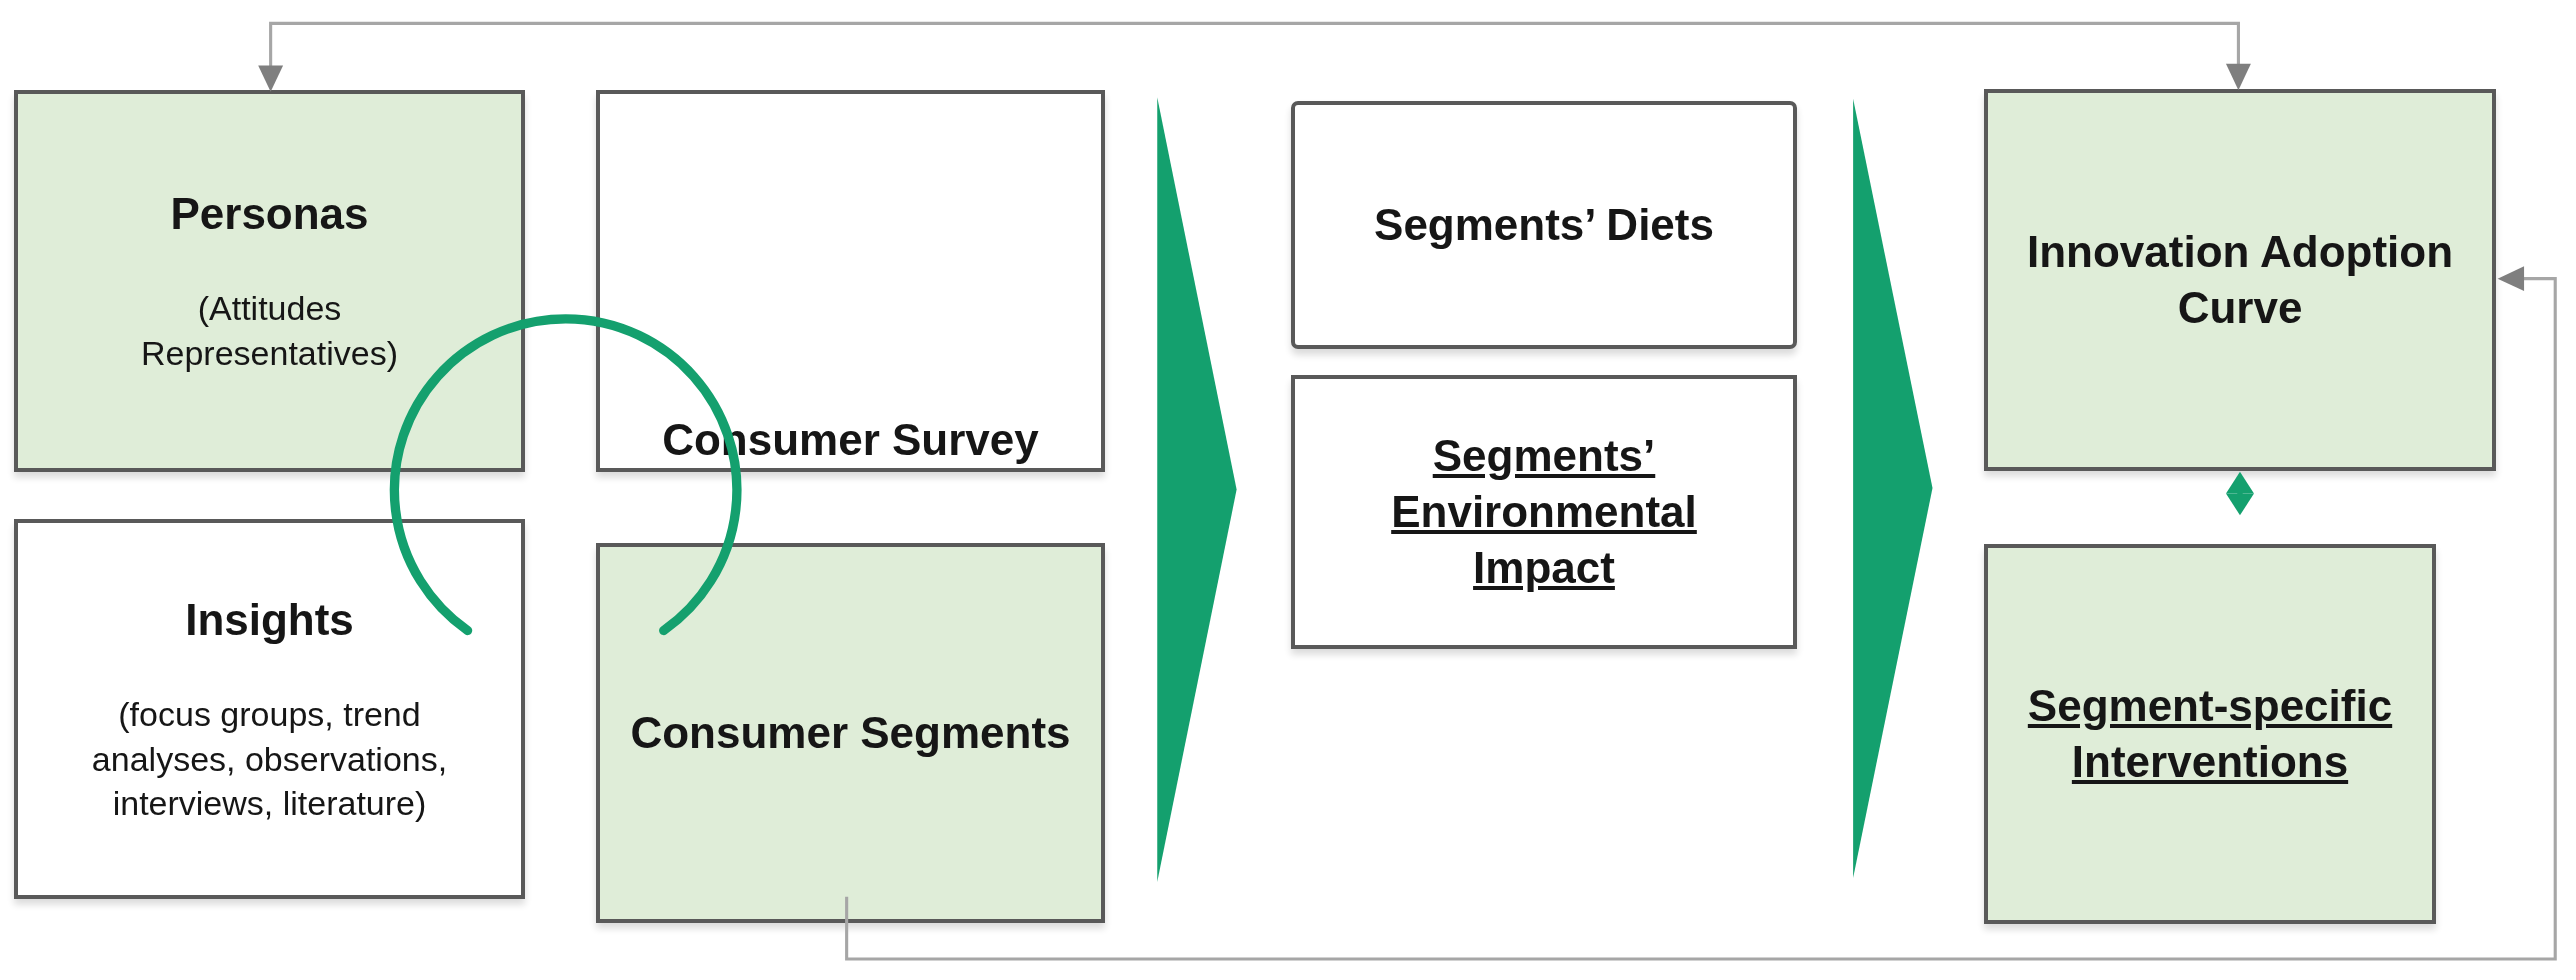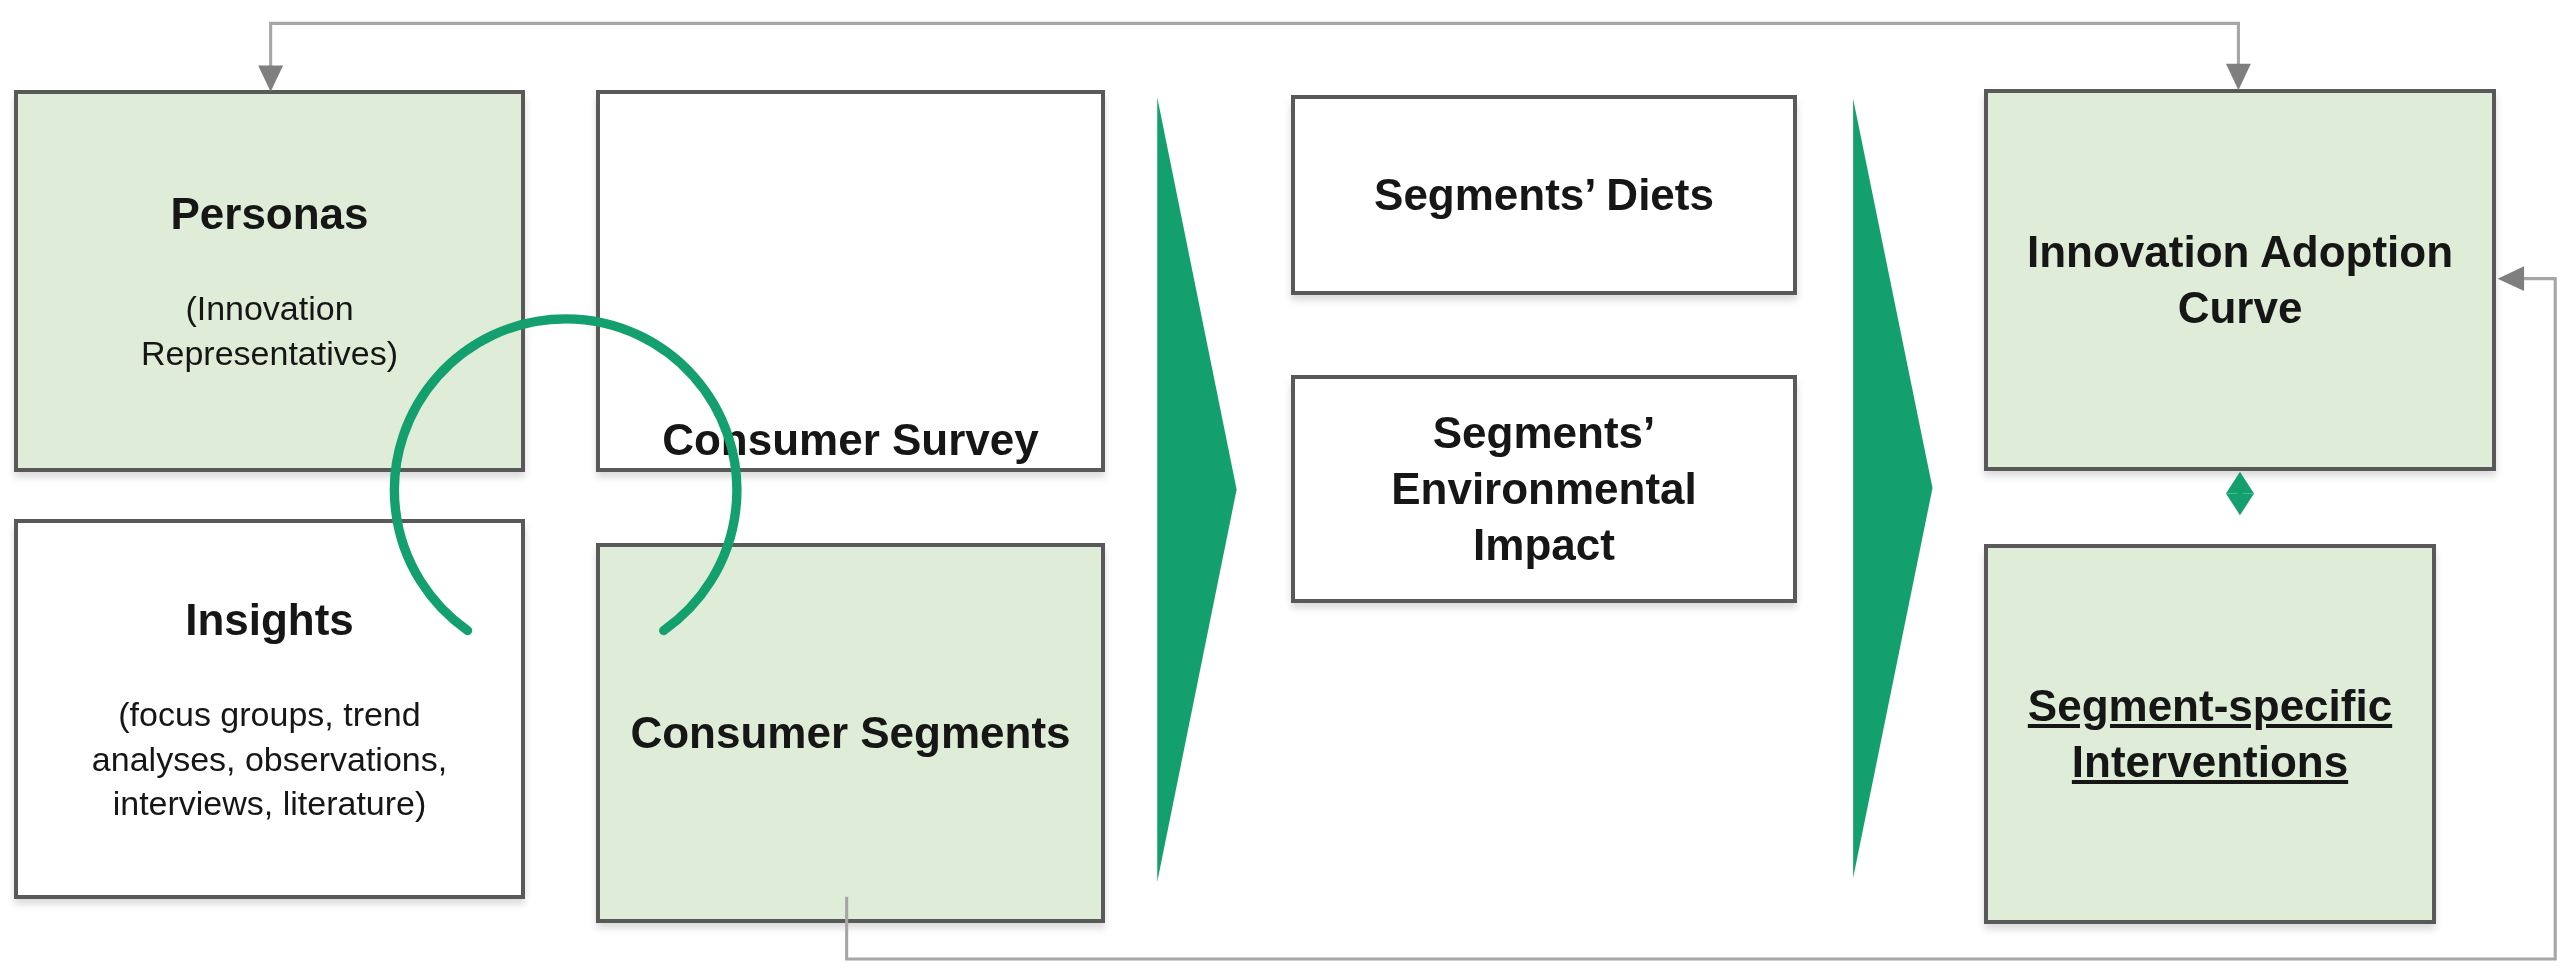--- a/index.html
+++ b/index.html
@@ -41,22 +41,22 @@
   .sub{
     font-size:34px;
     line-height:1.32;
     margin-top:15.6px;
   }
   
   #n-personas          {left:14px;  top:90px; width:511px; height:382px;}
   #n-insights          {left:14px;  top:519px; width:511px; height:380px;}
   #n-consumer-survey   {left:596px; top:90px; width:509px; height:382px;justify-content:flex-end;}
   #n-consumer-segments {left:596px; top:543px; width:509px; height:380px;}
-  #n-diets             {left:1291px;top:95px; width:506px; height:200px;}
-  #n-env               {left:1291px;top:375px; width:506px; height:228px;}
+  #n-diets             {left:1291px;top:101px; width:506px; height:248px;border-radius:7px;}
+  #n-env               {left:1291px;top:375px; width:506px; height:274px;text-decoration:underline;}
   #n-attitudes         {left:1291px;top:659px; width:506px; height:238px;}
   #n-iac               {left:1984px;top:89px; width:512px; height:382px;}
   #n-ssi               {left:1984px;top:544px; width:452px; height:380px;text-decoration:underline;}
   
   #n-personas .sub   {max-width:296px;}
   #n-insights .sub   {max-width:421px;}
   #n-env .title      {max-width:436px;}
   #n-attitudes .title{max-width:467px;}
   #n-iac .title      {max-width:467px;}
   #n-ssi .title      {max-width:413px;}
@@ -69,21 +69,21 @@
   .dbl-stem{stroke:var(--accent-green);stroke-width:7;}
   .dbl-head{fill:var(--accent-green);stroke:none;}
 </style>
 </head>
 <body>
 
 <div id="stage">
 
   <div class="node green" id="n-personas">
     <div class="title">Personas</div>
-    <div class="sub">(Innovation Representatives)</div>
+    <div class="sub">(Attitudes Representatives)</div>
   </div>
   <div class="node white" id="n-insights">
     <div class="title">Insights</div>
     <div class="sub">(focus groups, trend analyses, observations, interviews, literature)</div>
   </div>
 
   <div class="node white" id="n-consumer-survey">
     <div class="title">Consumer Survey</div>
   </div>
   <div class="node green" id="n-consumer-segments">

